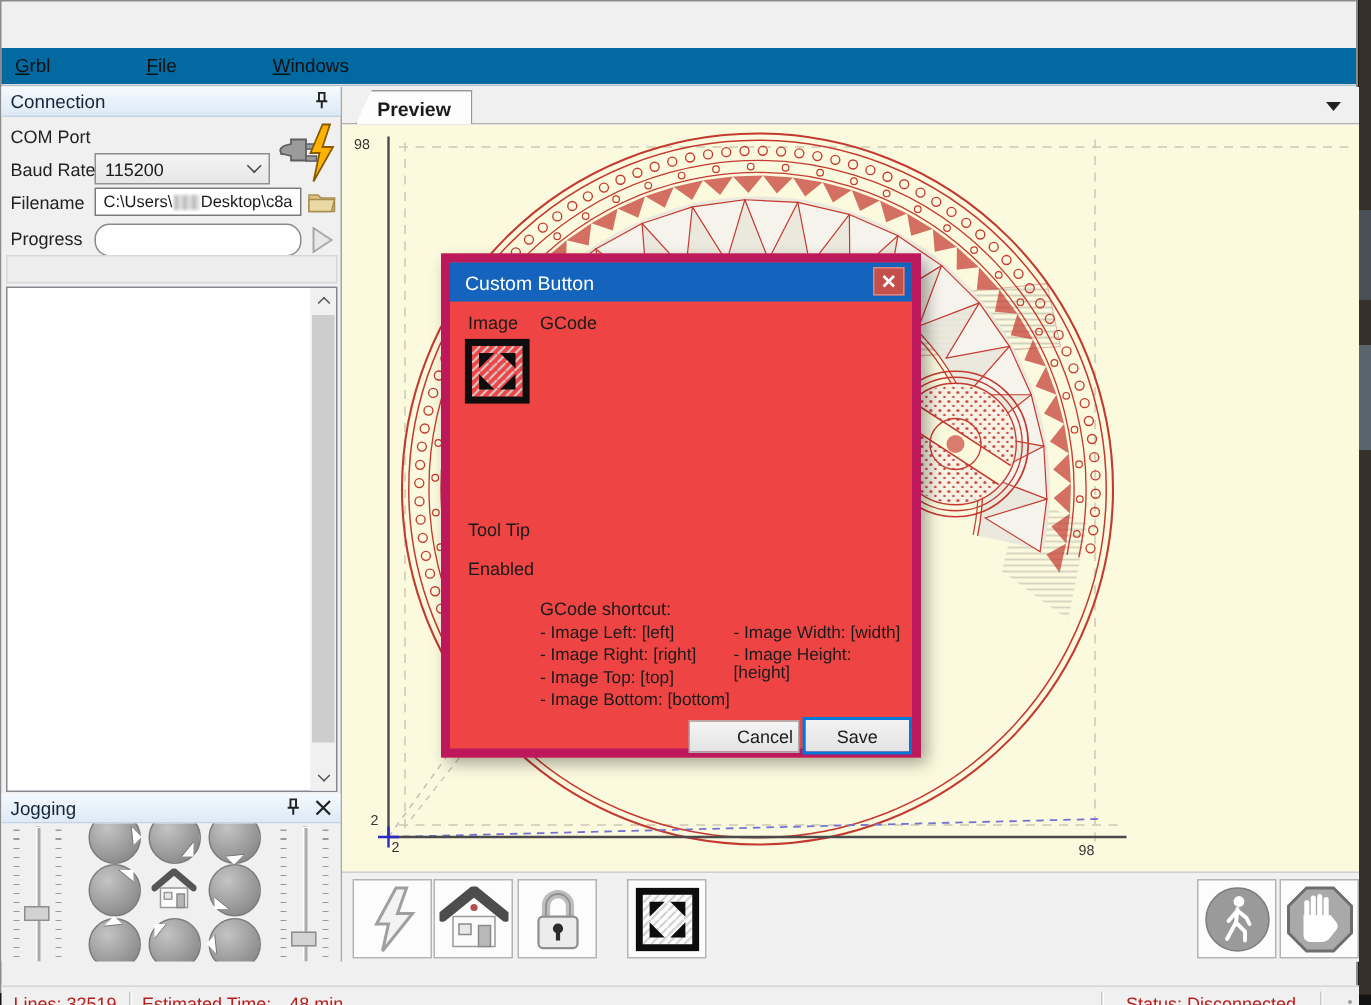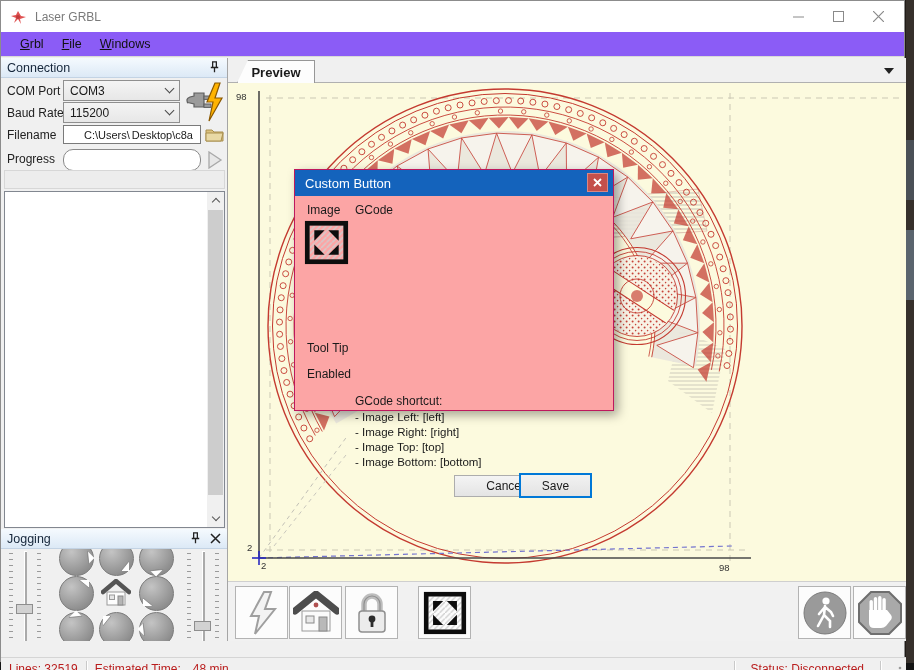--- a/index.html
+++ b/index.html
@@ -7,39 +7,39 @@
   #stage{position:relative;width:914px;height:670px;background:#201b17;overflow:hidden;
          font-family:"Liberation Sans",sans-serif;font-size:12px;color:#1a1a1a;}
   .abs{position:absolute;}
   
   #win{position:absolute;left:0;top:0;width:905px;height:662px;background:#f0f0f0;
        border:1px solid #8c8c8c;}
   #titlebar{position:absolute;left:0;top:0;width:100%;height:31px;background:#ffffff;
             display:flex;align-items:center;}
   #titletext{color:#7a7a7a;font-size:12px;margin-left:8px;}
   .winctl{width:40px;height:30px;display:flex;align-items:center;justify-content:center;}
-  #menubar{position:absolute;left:0;top:31px;width:100%;height:25px;background:#8b5cf6;
-           border-bottom:1px solid #d9d9d9;display:flex;align-items:center;padding-left:10px;}
+  #menubar{position:absolute;left:0;top:31px;width:100%;height:25px;background:#0369a1;
+           border-bottom:1px solid #d9d9d9;display:flex;align-items:center;gap:46px;}
   .menuitem{padding:4px 9px;font-size:12.5px;color:#111;}
   .menuitem u{text-decoration:underline;}
   
   #sidebar{position:absolute;left:0;top:57px;width:227px;height:583px;background:#f0f0f0;
            border-right:1px solid #a5a5a5;}
   .panelhdr{position:absolute;left:0;width:226px;height:20px;
             background:linear-gradient(#f5fafe,#dcE9f6);border-bottom:1px solid #c3d3e4;
             display:flex;align-items:center;padding:0 6px;font-size:12.5px;color:#15263a;}
   .panelhdr .spacer{flex:1;}
   .flabel{position:absolute;left:6px;font-size:12px;color:#222;}
   .combo{position:absolute;left:62px;width:117px;height:21px;background:linear-gradient(#f4f4f4,#e7e7e7);
          border:1px solid #8f8f8f;display:flex;align-items:center;padding:0 6px;font-size:12px;}
   .combo .spacer,.seldd .spacer{flex:1;}
   .chev{width:7px;height:7px;border-right:1.7px solid #4a4a4a;border-bottom:1.7px solid #4a4a4a;
         transform:rotate(45deg);margin-top:-4px;}
   .tbox{position:absolute;background:#fff;border:1px solid #7a7a7a;display:flex;align-items:center;
-        padding:0 20px;font-size:11px;white-space:nowrap;overflow:hidden;}
+        padding:0 5px;font-size:11px;white-space:nowrap;overflow:hidden;}
   .redact{display:inline-block;width:32px;height:10px;margin:0 1px;
           background:repeating-linear-gradient(90deg,#bdbdbd 0 3px,#dcdcdc 3px 6px);filter:blur(1.2px);}
   .iconbtn{display:flex;align-items:center;justify-content:center;}
   #progressbar{position:absolute;left:62px;top:1px;width:138px;height:22px;background:#fff;
                border:1px solid #8a8a8a;border-radius:10px;}
   #cngroup{position:absolute;left:3px;top:112px;width:221px;height:19px;background:#ededed;
            border:1px solid #d7d7d7;}
   #loglist{position:absolute;left:3px;top:133px;width:221px;height:337px;background:#fff;
            border:1px solid #828790;}
   #logscroll{position:absolute;right:0;top:0;width:17px;height:100%;background:#f0f0f0;}
@@ -68,39 +68,39 @@
                display:flex;align-items:center;justify-content:center;font-weight:bold;font-size:13px;}
   #tabdrop{position:absolute;right:12px;top:10px;width:0;height:0;border-left:5px solid transparent;
            border-right:5px solid transparent;border-top:6px solid #222;}
   #canvas{position:absolute;left:0;top:25px;width:678px;height:498px;background:#fcfade;overflow:hidden;}
   .axlabel{position:absolute;font-size:9.5px;color:#333;}
   #toolbar{position:absolute;left:0;top:523px;width:100%;height:60px;background:#f1f1f1;
            border-top:1px solid #cfcfcf;}
   .tbtn{position:absolute;top:4px;width:53px;height:53px;background:#fcfcfc;border:1px solid #b3b3b3;
         display:flex;align-items:center;justify-content:center;}
   
-  #dialog{position:absolute;left:293px;top:168px;width:320px;height:242px;background:#fca5a5;
-          border:1px solid #be185d;box-shadow:4px 4px 10px rgba(0,0,0,.35);}
+  #dialog{position:absolute;left:293px;top:168px;width:320px;height:336px;background:#ef4444;
+          border:6px solid #be185d;box-shadow:4px 4px 10px rgba(0,0,0,.35);}
   #dlgtitle{position:absolute;left:0;top:0;width:100%;height:26px;background:#1463bc;
             display:flex;align-items:center;color:#fff;font-size:13px;padding-left:10px;}
   #dlgclose{position:absolute;right:5px;top:3px;width:21px;height:19px;background:#c4504c;
             border:1px solid #d98784;display:flex;align-items:center;justify-content:center;}
   .dlglabel{position:absolute;font-size:12px;color:#1a1a1a;}
   #gcodearea{position:absolute;left:60px;top:50px;width:252px;height:112px;background:#fff;
              border:1px solid #7a7a7a;resize:none;font-family:"Liberation Sans",sans-serif;
              font-size:12px;line-height:14.5px;padding:2px 4px;color:#111;}
   #tooltipinput{position:absolute;left:60px;top:168px;width:252px;height:18px;background:#fff;
                 border:1px solid #7a7a7a;font-family:"Liberation Sans",sans-serif;font-size:12px;padding:0 4px;}
   .seldd{position:absolute;left:60px;top:193px;width:252px;height:21px;background:#fff;
          border:1px solid #7a7a7a;display:flex;align-items:center;padding:0 6px;font-size:12px;}
   .shortline{height:15px;font-size:11.5px;color:#1a1a1a;}
   .dlgbtn{position:absolute;display:flex;align-items:center;justify-content:center;font-size:12px;}
   #btn-cancel{left:159px;top:305px;width:74px;height:22px;background:linear-gradient(#f4f4f4,#e4e4e4);
               border:1px solid #adadad;padding-left:28px;}
-  #btn-save{left:224px;top:303px;width:73px;height:25px;background:linear-gradient(#f2f2f2,#e3e3e3);
+  #btn-save{left:235px;top:303px;width:73px;height:25px;background:linear-gradient(#f2f2f2,#e3e3e3);
             border:2px solid #0078d7;}
   
   #statusbar{position:absolute;left:0;top:656px;width:905px;height:22px;background:#f0f0f0;
              border-top:1px solid #d5d5d5;display:flex;align-items:center;font-size:12px;color:#b91c1c;}
   .sep{width:1px;height:16px;background:#c9c9c9;box-shadow:1px 0 0 #fff;}
   
   #rightstrip{position:absolute;left:906px;top:0;width:8px;height:670px;background:#36302b;}
   #bottomstrip{position:absolute;left:0;top:663px;width:914px;height:7px;background:#141414;}
 </style>
 </head>
@@ -126,66 +126,38 @@
 
 <div id="stage">
   <div id="rightstrip">
     <div class="abs" style="left:0;top:140px;width:8px;height:60px;background:#4a5057"></div>
     <div class="abs" style="left:0;top:230px;width:8px;height:70px;background:#5a646e"></div>
   </div>
   <div id="bottomstrip"></div>
 
   <div id="win">
 
-    <div id="titlebar">
-      <svg width="17" height="16" viewBox="0 0 17 16" style="margin-left:9px">
-        <path d="M8,2 L11,7 L16,8 L10,10 L11,15 L8,10 L4,14 L6,9 L1,7 L6,6 Z" fill="#e05252"></path>
-        <circle cx="8" cy="8" r="2" fill="#c03b3b"></circle>
-      </svg>
-      <span id="titletext">Laser GRBL</span>
-      <div style="flex:1"></div>
-      <div class="winctl">
-        <svg width="11" height="11">
-            <line x1="0" y1="6" x2="11" y2="6" stroke="#8a8a8a" stroke-width="1"></line>
-          </svg>
-      </div>
-      <div class="winctl">
-        <svg width="11" height="11">
-            <rect x="0.5" y="0.5" width="10" height="10" fill="none" stroke="#8a8a8a" stroke-width="1"></rect>
-          </svg>
-      </div>
-      <div class="winctl" style="margin-right:6px">
-        <svg width="11" height="11">
-            <path d="M0,0 L11,11 M11,0 L0,11" stroke="#8a8a8a" stroke-width="1.2"></path>
-          </svg>
-      </div>
-    </div>
 
     <div id="menubar">
       <span class="menuitem"><u>G</u><span>rbl</span></span>
       <span class="menuitem"><u>F</u><span>ile</span></span>
       <span class="menuitem"><u>W</u><span>indows</span></span>
     </div>
 
     <div id="sidebar">
 
       <div class="panelhdr" style="top:0">
         <span>Connection</span>
         <span class="spacer"></span>
         <svg width="13" height="13" viewBox="0 0 14 14">
           <path d="M5,1 h4 v6 h-4 z M3,7 h8 M7,7 v5" stroke="#222" stroke-width="1.4" fill="none"></path>
         </svg>
       </div>
 
       <span class="flabel" style="top:26px">COM Port</span>
-      <div class="combo" style="top:22px">
-        <span>COM3</span>
-        <span class="spacer"></span>
-          <span class="chev"></span>
-      </div>
 
       <span class="flabel" style="top:48px">Baud Rate</span>
       <div class="combo" style="top:44px">
         <span>115200</span>
         <span class="spacer"></span>
           <span class="chev"></span>
       </div>
 
       <div class="iconbtn abs" style="left:182px;top:21px;width:44px;height:45px">
         <svg width="42" height="42" viewBox="0 0 42 42">
@@ -627,20 +599,24 @@
 
       <span class="dlglabel" style="left:12px;top:197px">Enabled</span>
 
       <span class="dlglabel" style="left:60px;top:224px">GCode shortcut:</span>
       <div class="abs" style="left:60px;top:241px">
         <div class="shortline">- Image Left: [left]</div>
         <div class="shortline">- Image Right: [right]</div>
         <div class="shortline">- Image Top: [top]</div>
         <div class="shortline">- Image Bottom: [bottom]</div>
       </div>
+      <div class="abs" style="left:189px;top:241px">
+        <div class="shortline">- Image Width: [width]</div>
+        <div class="shortline">- Image Height: [height]</div>
+      </div>
 
       <div class="dlgbtn" id="btn-cancel">
         <span>Cancel</span>
       </div>
       <div class="dlgbtn" id="btn-save">
         <span>Save</span>
       </div>
     </div>
 
     <div id="statusbar">

